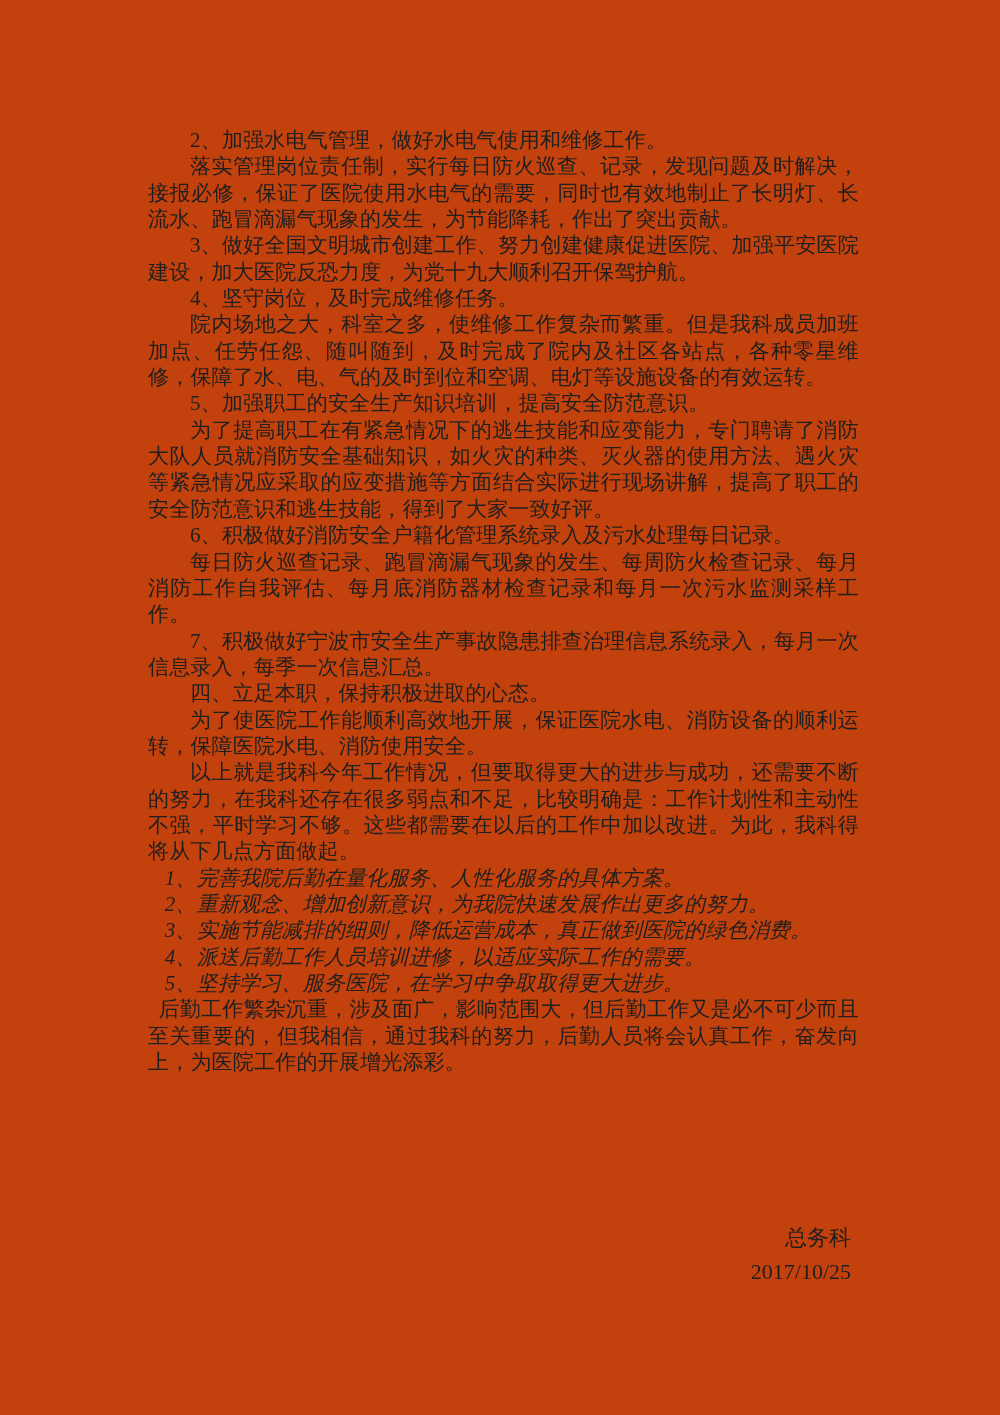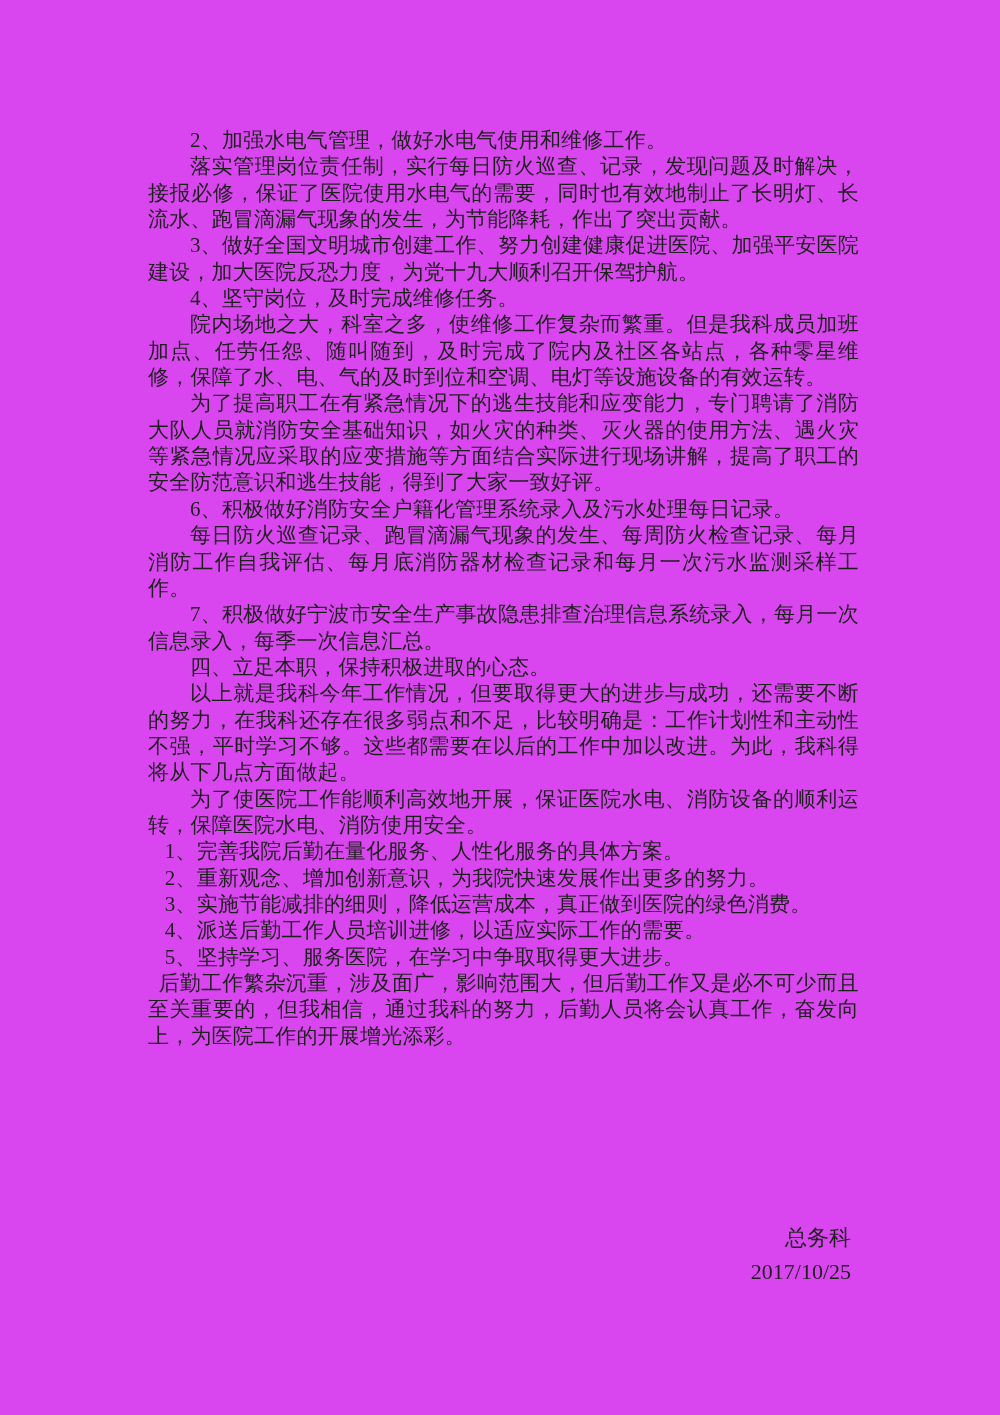--- a/index.html
+++ b/index.html
@@ -4,41 +4,41 @@
 <style>
   html, body {
     margin: 0;
     padding: 0;
     background: #ffffff;
   }
   .page {
     position: relative;
     width: 1000px;
     height: 1415px;
-    background: #d946ef;
+    background: #c2410c;
     overflow: hidden;
     font-family: "Liberation Serif", "DejaVu Serif", serif;
     color: #1f1f1f;
   }
   .doc-body {
     position: absolute;
     left: 148px;
     top: 127px;
     width: 711px;
     font-size: 21px;
     line-height: 26.35px;
     text-align: justify;
     letter-spacing: 0.2px;
   }
   .doc-body p {
     margin: 0;
     padding: 0;
   }
   .doc-body p.body    { text-indent: 2em; }
-  .doc-body p.numbered{ text-indent: 0.8em; }
+  .doc-body p.numbered{ text-indent: 0.8em; font-style: italic; }
   .doc-body p.closing { text-indent: 0.5em; }
   .signature {
     position: absolute;
     top: 1221px;
     right: 149px;
     text-align: right;
     font-size: 22px;
     line-height: 34px;
     margin-left: 15px;
   }
@@ -49,27 +49,28 @@
 </head>
 <body>
 
 <div class="page">
   <div class="doc-body" id="doc-body">
       <p class="body">2、加强水电气管理，做好水电气使用和维修工作。</p>
       <p class="body">落实管理岗位责任制，实行每日防火巡查、记录，发现问题及时解决，接报必修，保证了医院使用水电气的需要，同时也有效地制止了长明灯、长流水、跑冒滴漏气现象的发生，为节能降耗，作出了突出贡献。</p>
       <p class="body">3、做好全国文明城市创建工作、努力创建健康促进医院、加强平安医院建设，加大医院反恐力度，为党十九大顺利召开保驾护航。</p>
       <p class="body">4、坚守岗位，及时完成维修任务。</p>
       <p class="body">院内场地之大，科室之多，使维修工作复杂而繁重。但是我科成员加班加点、任劳任怨、随叫随到，及时完成了院内及社区各站点，各种零星维修，保障了水、电、气的及时到位和空调、电灯等设施设备的有效运转。</p>
+      <p class="body">5、加强职工的安全生产知识培训，提高安全防范意识。</p>
       <p class="body">为了提高职工在有紧急情况下的逃生技能和应变能力，专门聘请了消防大队人员就消防安全基础知识，如火灾的种类、灭火器的使用方法、遇火灾等紧急情况应采取的应变措施等方面结合实际进行现场讲解，提高了职工的安全防范意识和逃生技能，得到了大家一致好评。</p>
       <p class="body">6、积极做好消防安全户籍化管理系统录入及污水处理每日记录。</p>
       <p class="body">每日防火巡查记录、跑冒滴漏气现象的发生、每周防火检查记录、每月消防工作自我评估、每月底消防器材检查记录和每月一次污水监测采样工作。</p>
       <p class="body">7、积极做好宁波市安全生产事故隐患排查治理信息系统录入，每月一次信息录入，每季一次信息汇总。</p>
       <p class="body">四、立足本职，保持积极进取的心态。</p>
+      <p class="body">为了使医院工作能顺利高效地开展，保证医院水电、消防设备的顺利运转，保障医院水电、消防使用安全。</p>
       <p class="body">以上就是我科今年工作情况，但要取得更大的进步与成功，还需要不断的努力，在我科还存在很多弱点和不足，比较明确是：工作计划性和主动性不强，平时学习不够。这些都需要在以后的工作中加以改进。为此，我科得将从下几点方面做起。</p>
-      <p class="body">为了使医院工作能顺利高效地开展，保证医院水电、消防设备的顺利运转，保障医院水电、消防使用安全。</p>
       <p class="numbered">1、完善我院后勤在量化服务、人性化服务的具体方案。</p>
       <p class="numbered">2、重新观念、增加创新意识，为我院快速发展作出更多的努力。</p>
       <p class="numbered">3、实施节能减排的细则，降低运营成本，真正做到医院的绿色消费。</p>
       <p class="numbered">4、派送后勤工作人员培训进修，以适应实际工作的需要。</p>
       <p class="numbered">5、坚持学习、服务医院，在学习中争取取得更大进步。</p>
       <p class="closing">后勤工作繁杂沉重，涉及面广，影响范围大，但后勤工作又是必不可少而且至关重要的，但我相信，通过我科的努力，后勤人员将会认真工作，奋发向上，为医院工作的开展增光添彩。</p>
     </div>
 
   <div class="signature">
     <div class="sig-name">总务科</div>

